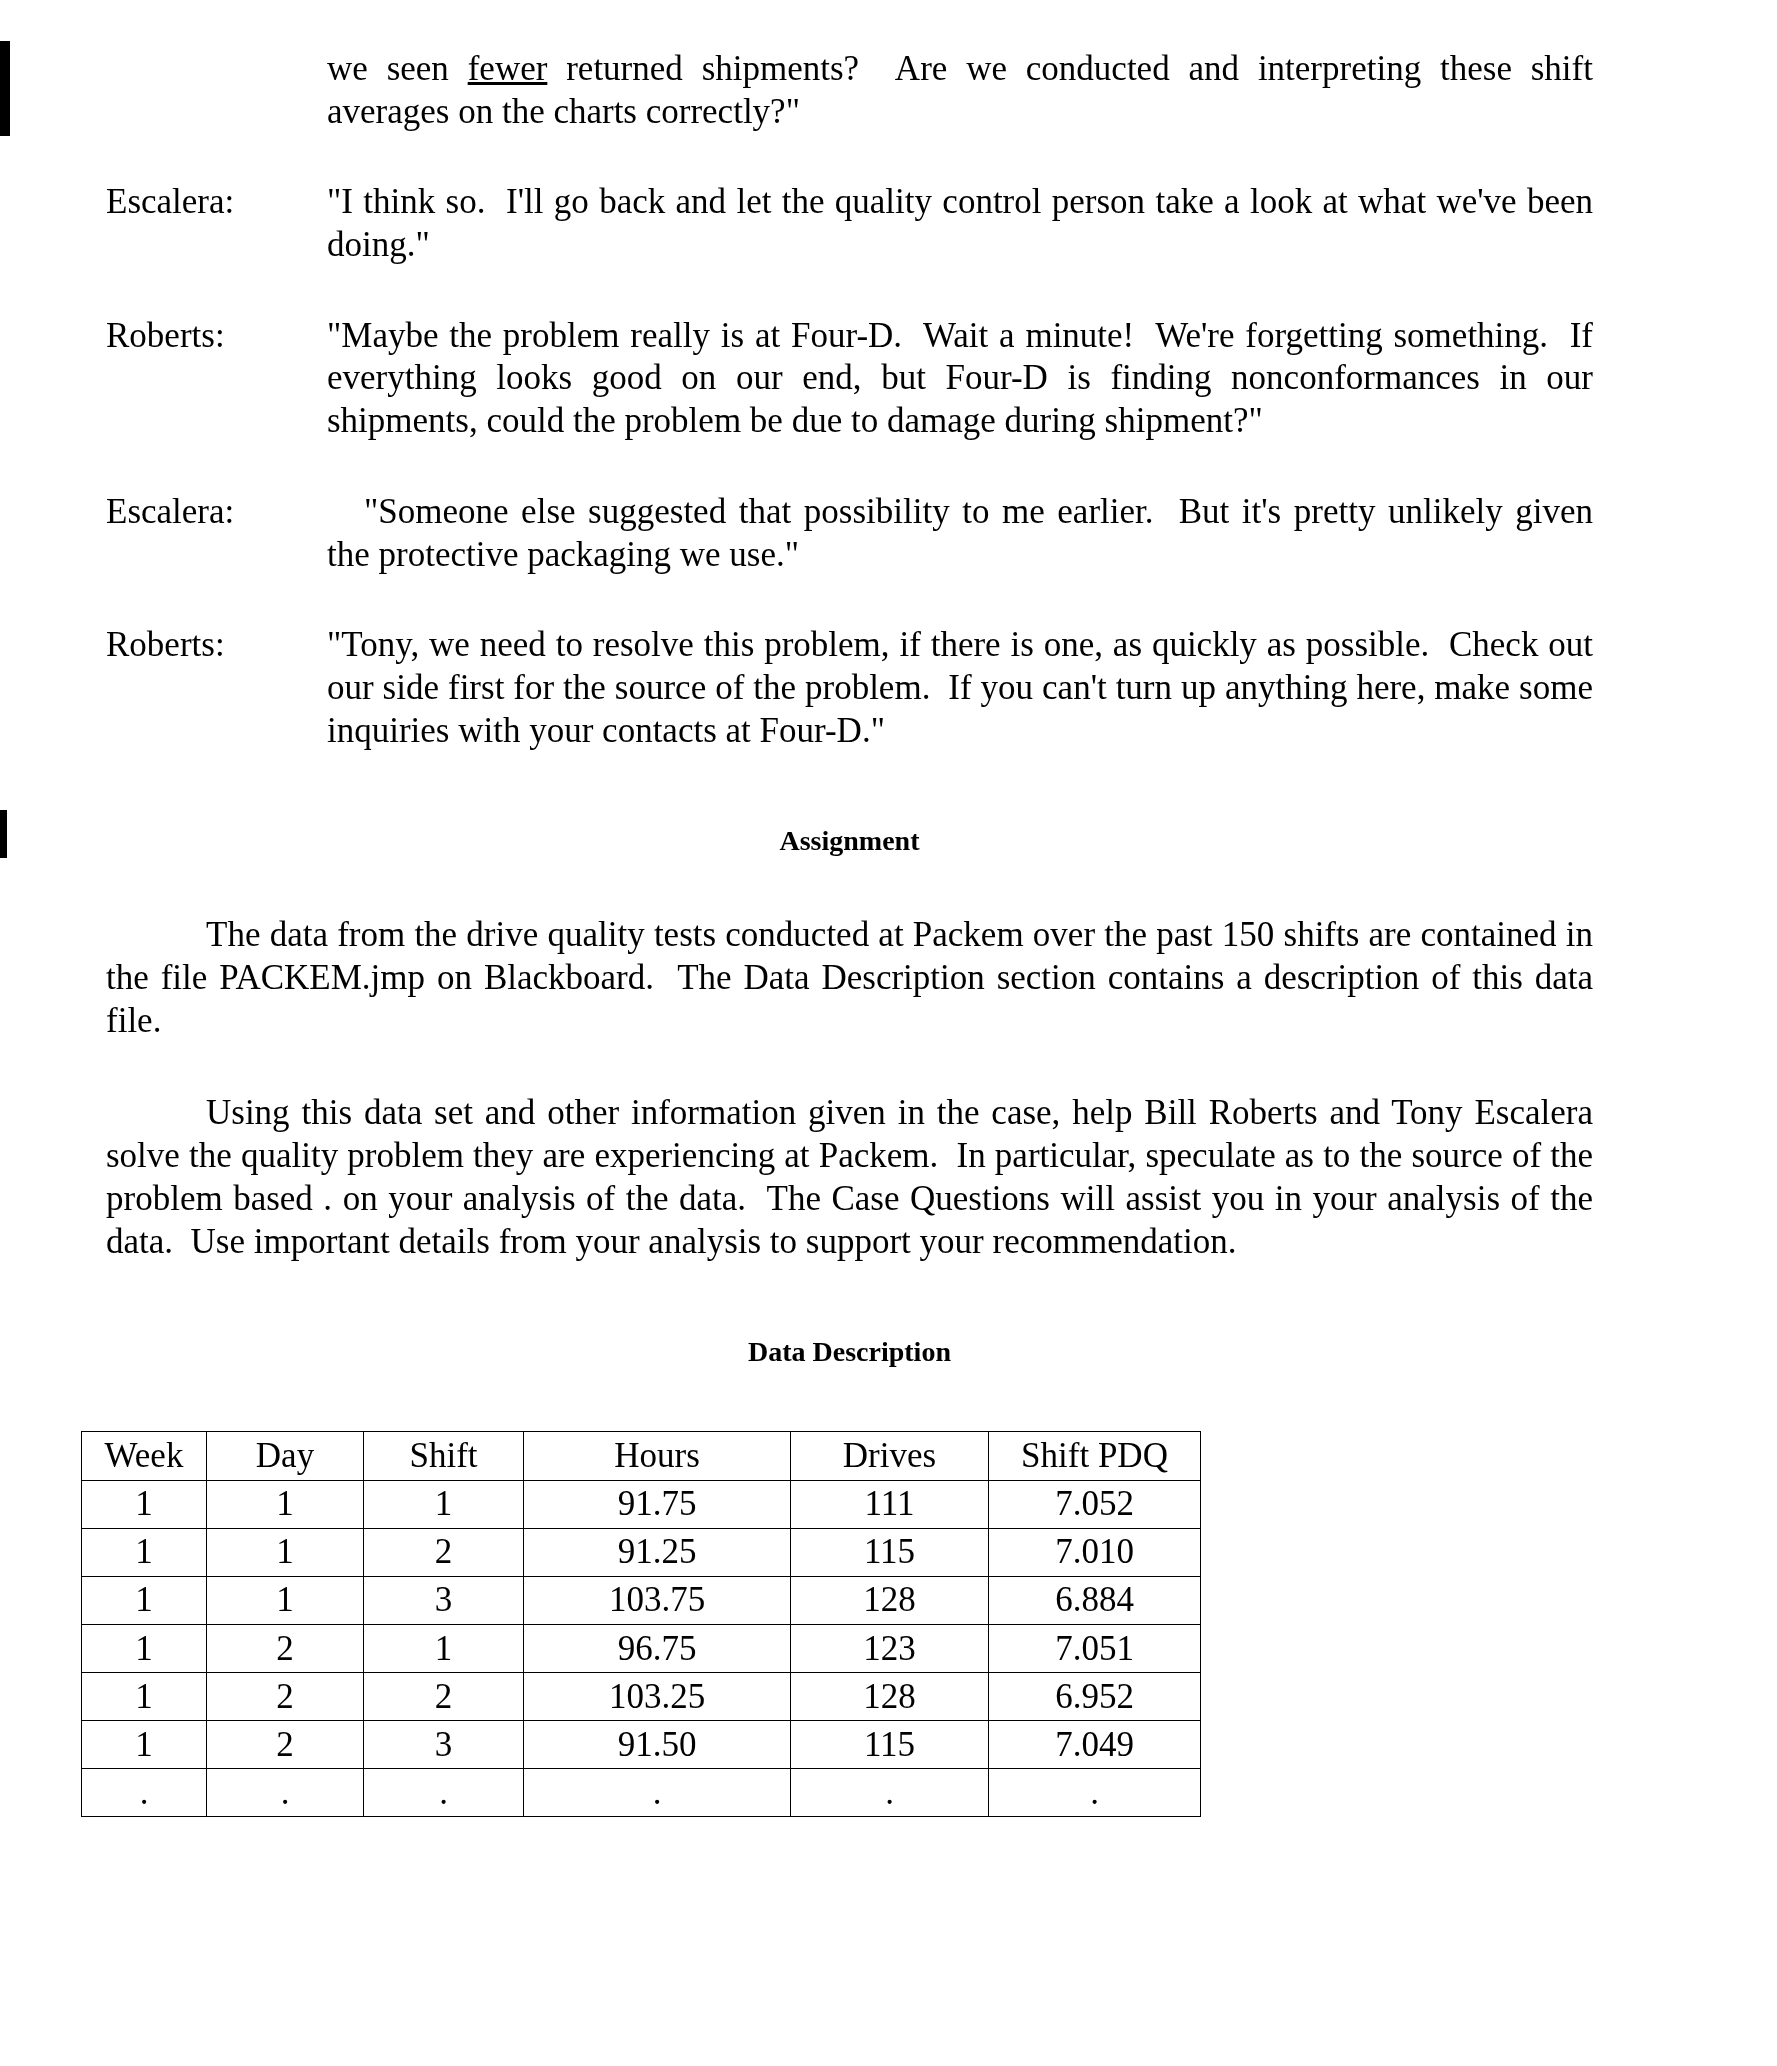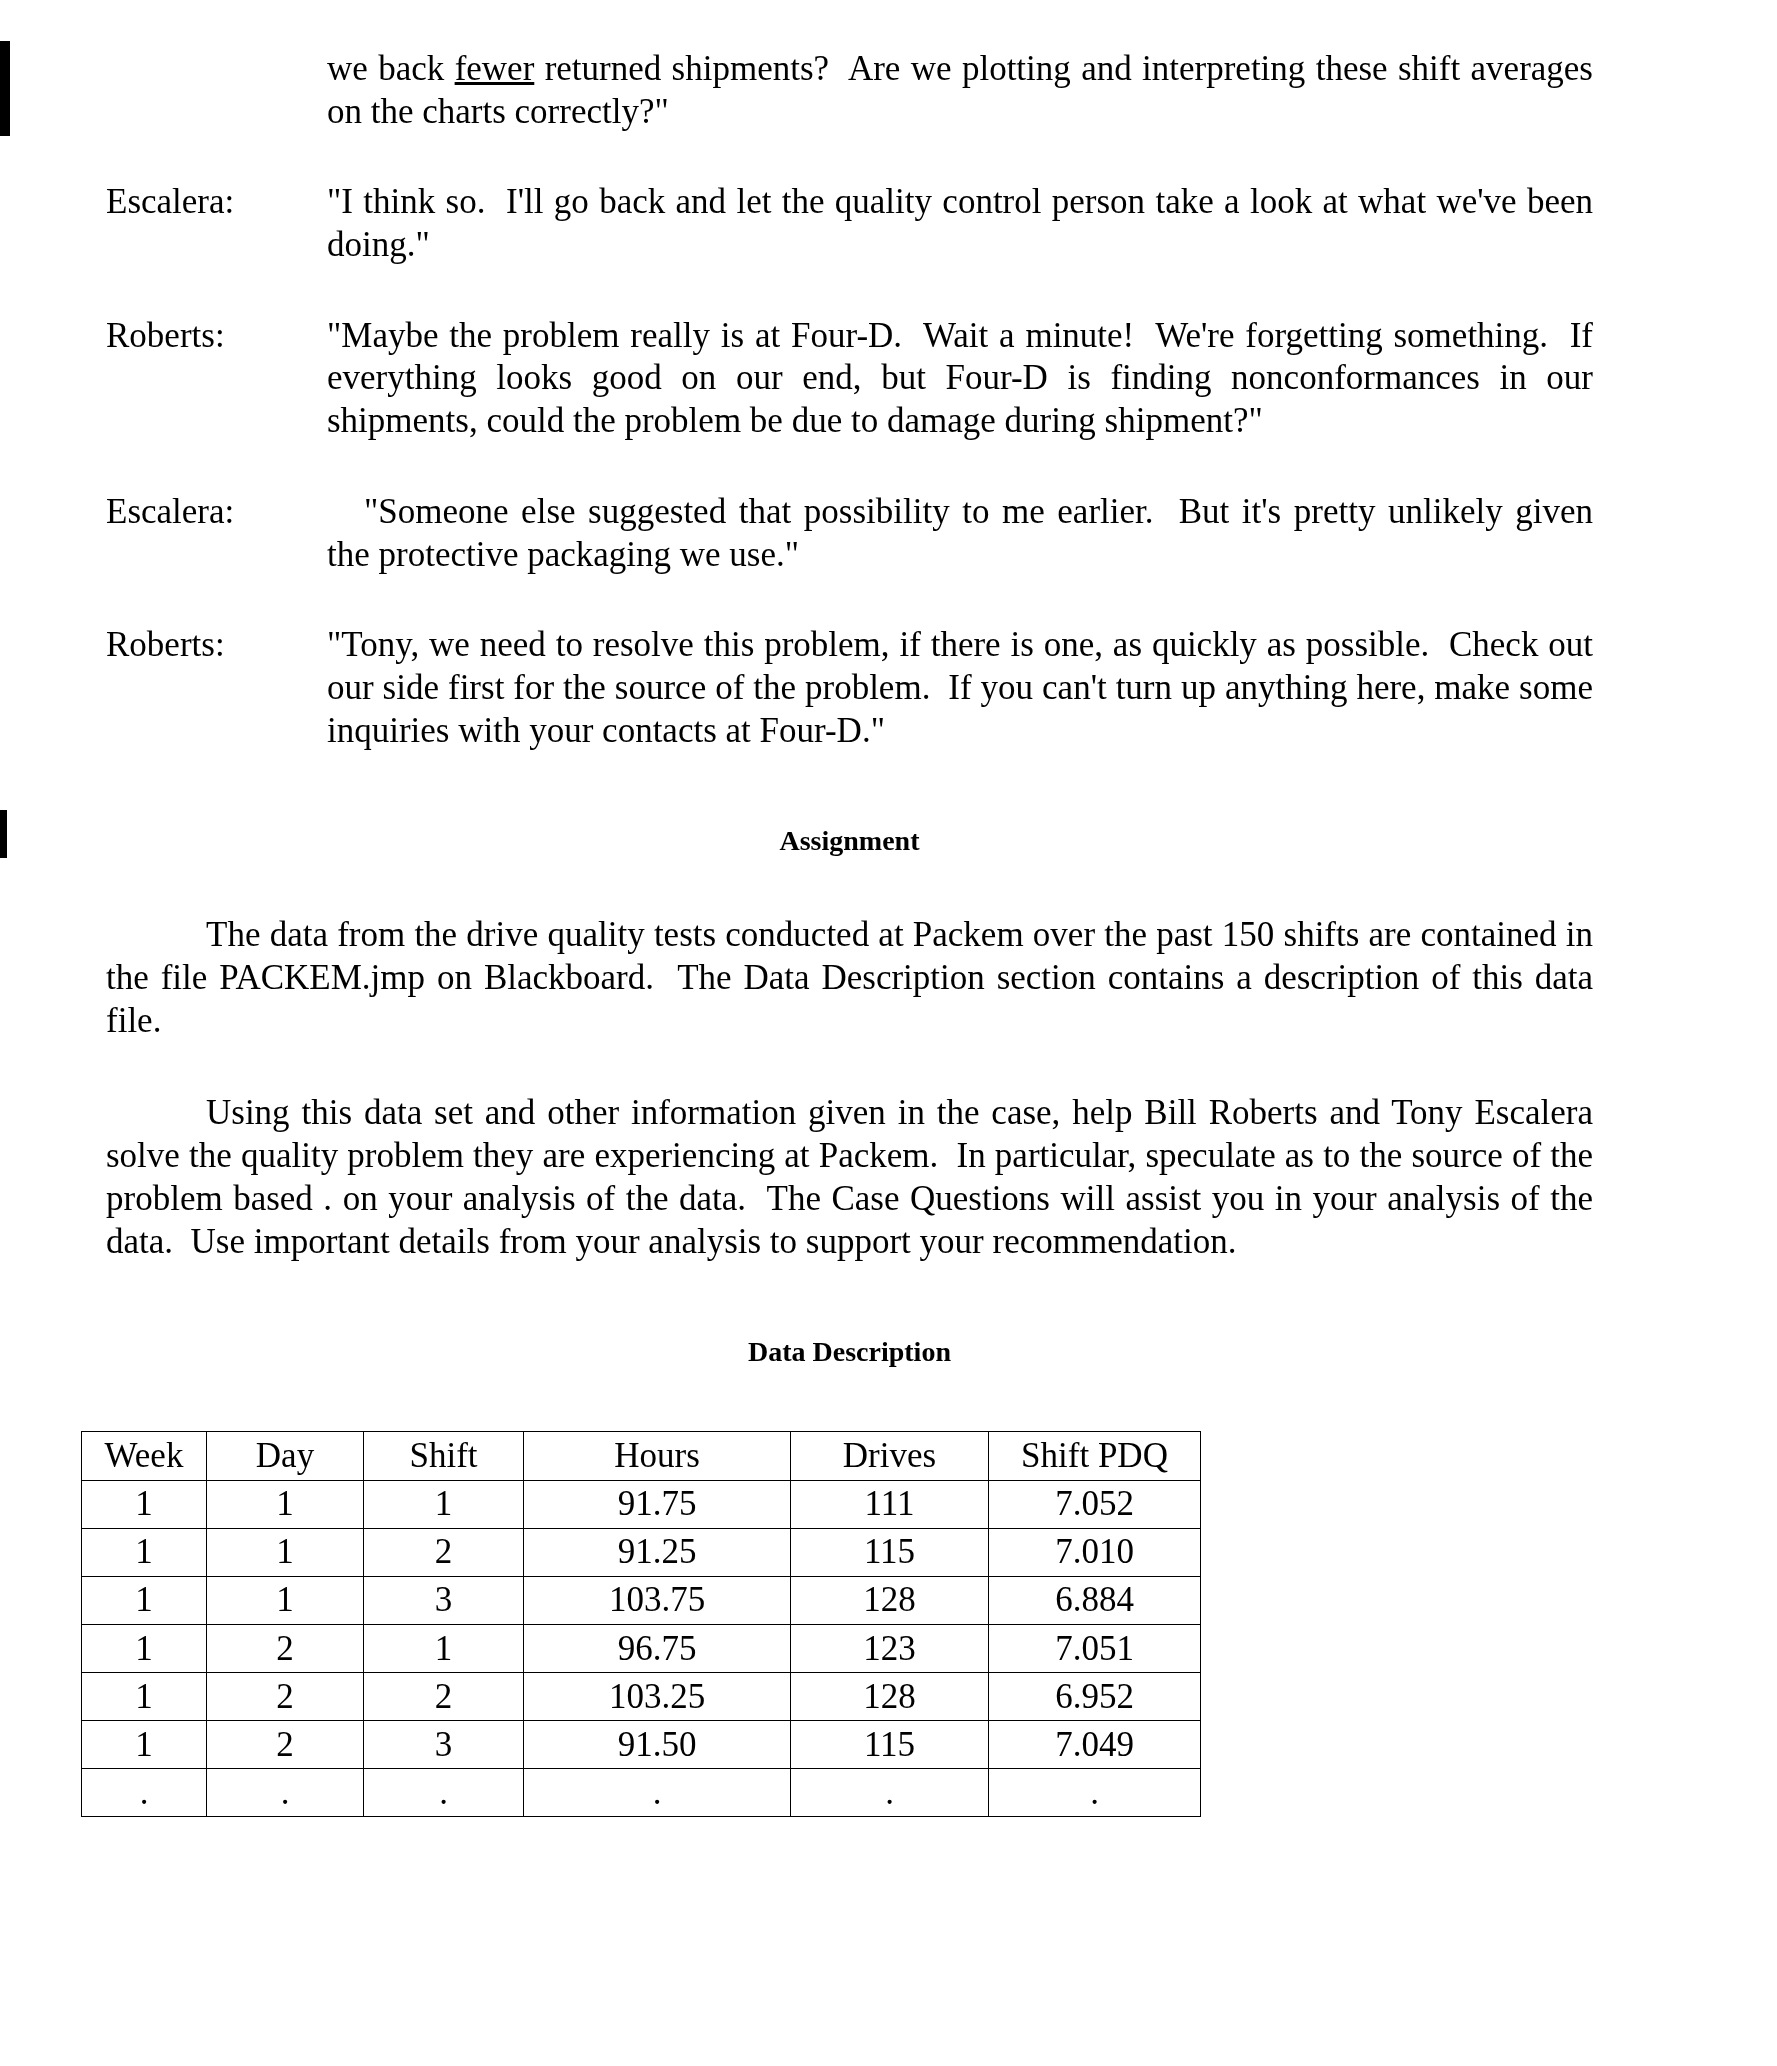--- a/index.html
+++ b/index.html
@@ -80,21 +80,21 @@
   .artifact-2 { top: 810px; width: 6.6px; height: 48px; }
 </style>
 </head>
 <body>
 
 <div class="scan-artifact artifact-1"></div>
 <div class="scan-artifact artifact-2"></div>
 
 <div class="page">
 
-  <p class="cont-para"><span>we back </span><span class="underline">fewer</span><span> returned shipments?  Are we plotting and interpreting these shift averages on the charts correctly?"</span></p>
+  <p class="cont-para"><span>we seen </span><span class="underline">fewer</span><span> returned shipments?  Are we conducted and interpreting these shift averages on the charts correctly?"</span></p>
 
   <div class="dialogue">
     <div class="speaker">Escalera:</div>
     <div class="quote">"I think so.  I'll go back and let the quality control person take a look at what we've been doing."</div>
   </div>
 
   <div class="dialogue">
     <div class="speaker">Roberts:</div>
     <div class="quote">"Maybe the problem really is at Four-D.  Wait a minute!  We're forgetting something.  If everything looks good on our end, but Four-D is finding nonconformances in our shipments, could the problem be due to damage during shipment?"</div>
   </div>

